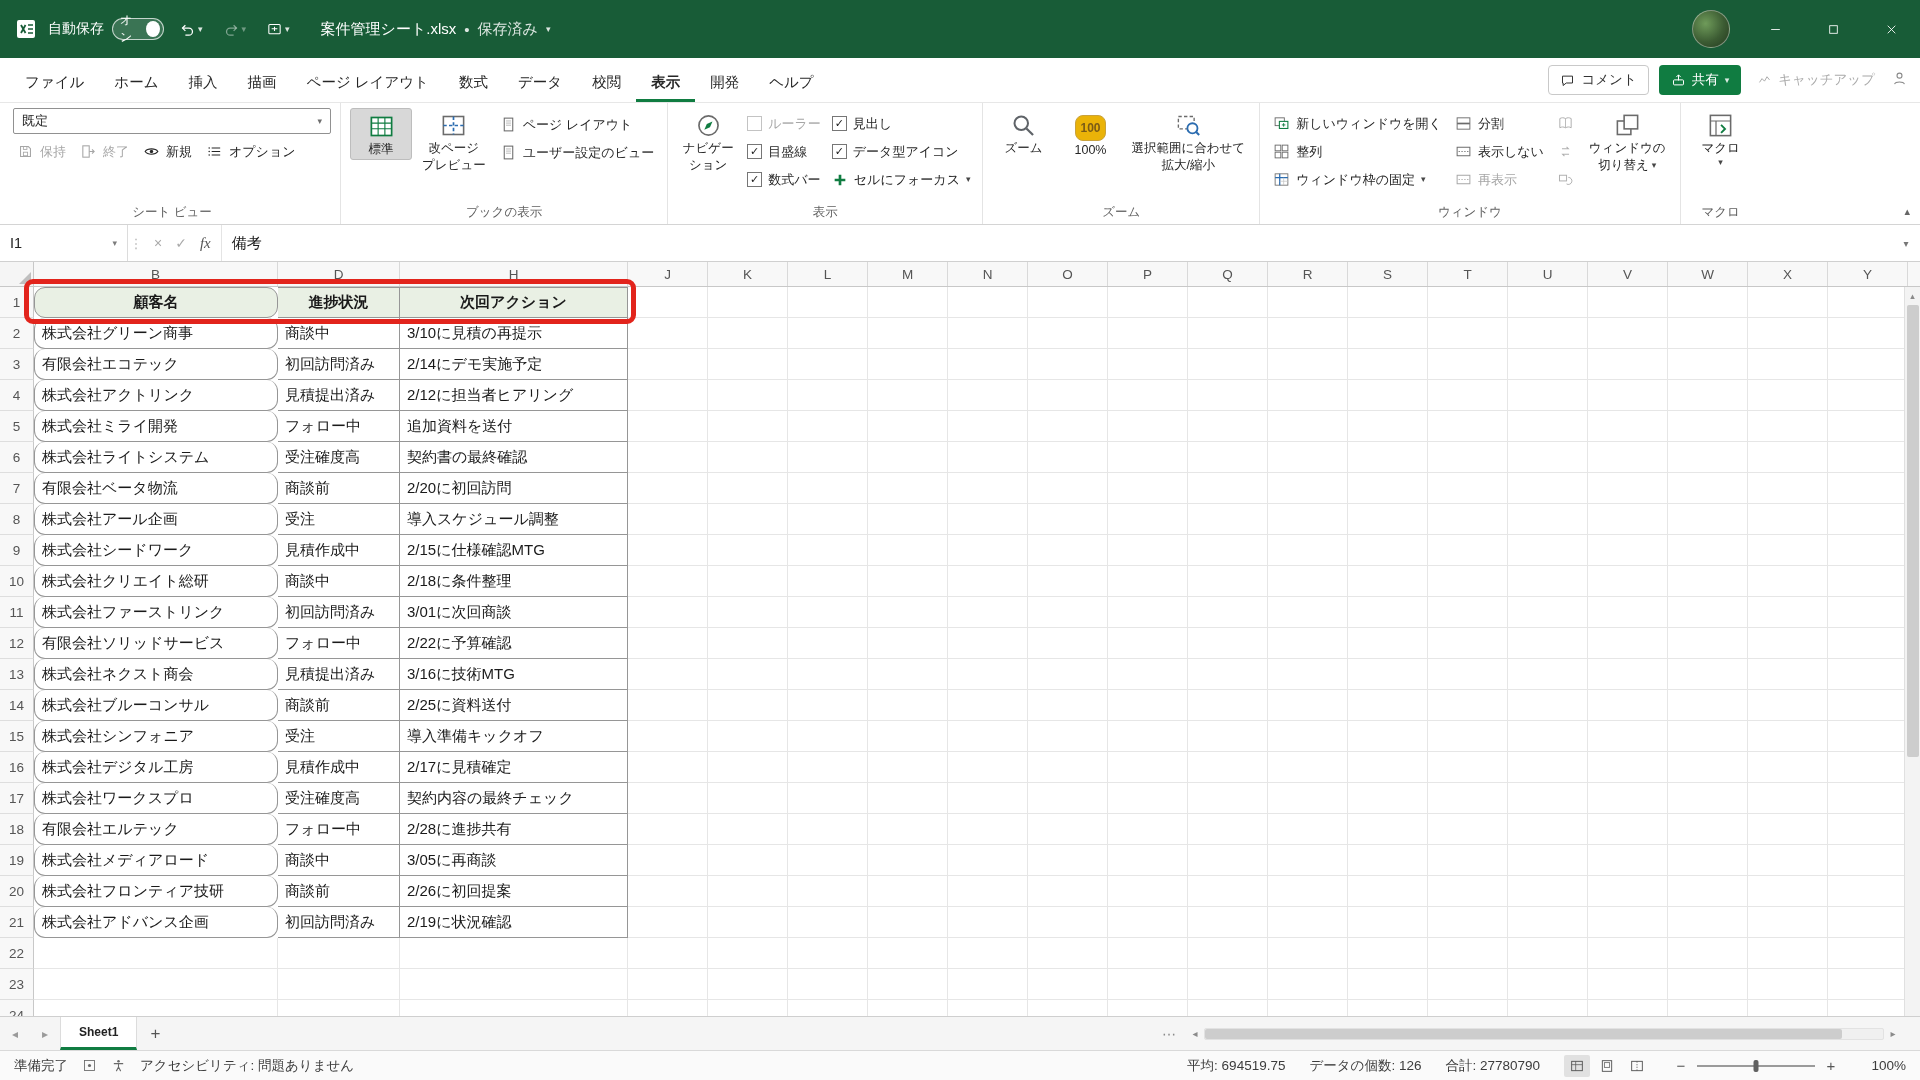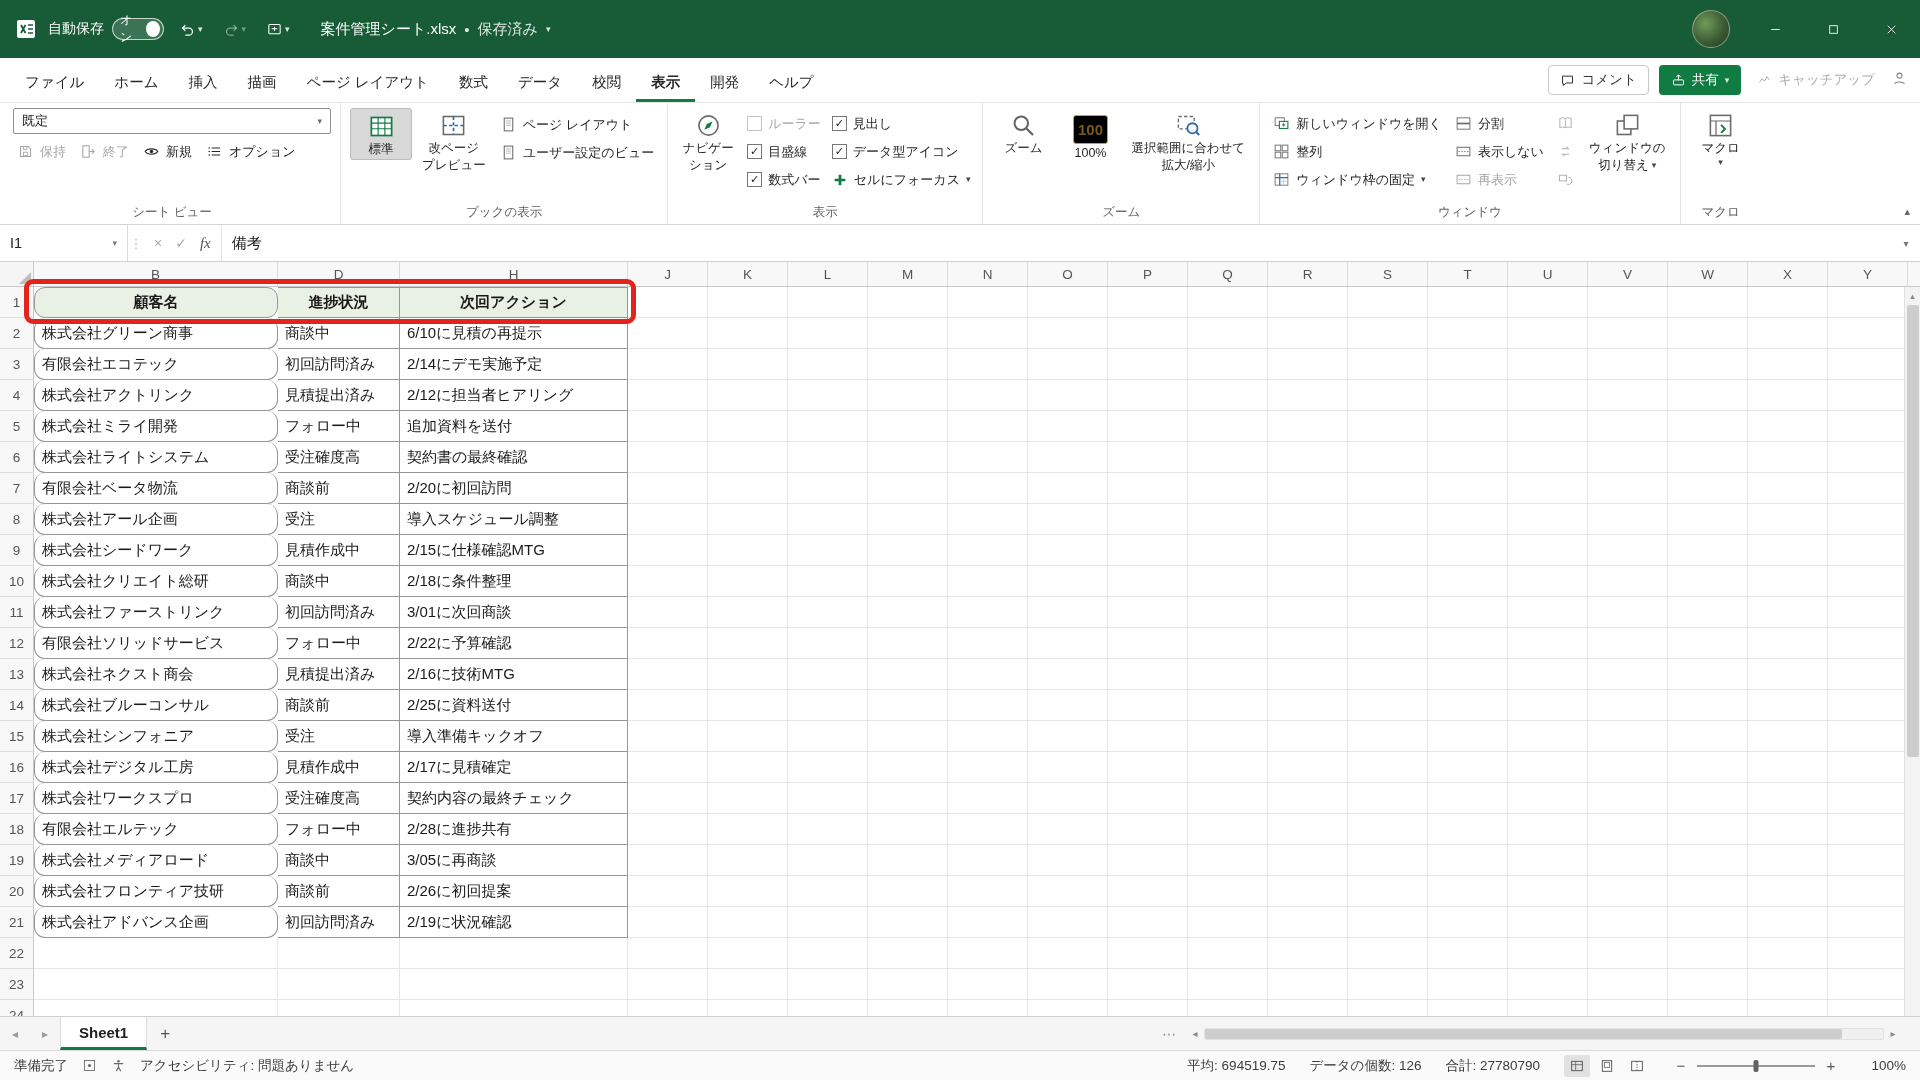--- a/index.html
+++ b/index.html
@@ -69,22 +69,22 @@
   .smallbtn.dim, .cb.dim .cbl, .dimtxt { color:#a6a6a6; }
   .iconbtn { height:27px; display:flex; align-items:center; justify-content:center; width:26px; color:#b0b0b0; }
   .iconbtn svg { width:17px; height:17px; }
   .cb { display:flex; align-items:center; gap:6px; height:27px; font-size:13px; color:#262626; padding:0 3px; white-space:nowrap; }
   .cbx { width:15px; height:15px; border:1px solid #767676; background:#fff; display:flex;
          align-items:center; justify-content:center; font-size:11px; color:#1a1a1a; }
   .cbx.off { border-color:#c3c3c3; }
   .selectbox { width:318px; height:26px; border:1px solid #919191; border-radius:2px; background:#fff;
                display:flex; align-items:center; padding:0 8px; font-size:13px; color:#262626; }
   .selectbox .mini { margin-left:auto; color:#555; }
-  .badge100 { font-size:15px; font-weight:bold; color:#7a5b17; background:#000000;
-              border:1px solid #c9a23c; border-radius:3px; padding:5px 4px; margin-top:3px; }
+  .badge100 { font-size:12px; font-weight:bold; color:#7a5b17; background:#eab308;
+              border:1px solid #c9a23c; border-radius:8px; padding:5px 4px; margin-top:3px; }
   .collapse-ribbon { position:absolute; right:10px; bottom:6px; color:#666; font-size:11px; }
 
   
   .fbar { height:37px; background:#fff; border-bottom:1px solid #d0d0d0; display:flex; align-items:stretch; }
   .namebox { width:128px; border-right:1px solid #dcdcdc; display:flex; align-items:center;
              padding:0 10px; font-size:14.5px; color:#222; }
   .namebox .mini { margin-left:auto; color:#666; }
   .fb-grip { width:16px; display:flex; align-items:center; justify-content:center; color:#b5b5b5; font-size:13px; }
   .fb-btns { display:flex; align-items:center; gap:13px; padding:0 10px; border-right:1px solid #e4e4e4; }
   .fb-x, .fb-ck { color:#a9a9a9; font-size:14px; }
@@ -116,21 +116,21 @@
 
   
   .annot { position:absolute; left:24px; top:279px; width:612px; height:45px;
            border:5px solid #e2241c; border-radius:9px; pointer-events:none; z-index:50; }
 
   
   .tabbar { height:34px; background:#f5f5f5; border-top:1px solid #cfcfcf; display:flex; align-items:center; }
   .tnav { width:30px; text-align:center; color:#9a9a9a; font-size:12px; }
   .sheettab { height:100%; display:flex; align-items:center; padding:0 18px; background:#fff;
               border-right:1px solid #dcdcdc; border-left:1px solid #dcdcdc;
-              border-bottom:3px solid #107C41; font-size:15px; font-weight:bold; color:#222; }
+              border-bottom:3px solid #107C41; font-size:12px; font-weight:bold; color:#222; }
   .addsheet { width:36px; text-align:center; font-size:17px; color:#555; }
   .tabdots { margin-left:auto; color:#8a8a8a; font-size:14px; padding:0 10px; }
   .hscroll { display:flex; align-items:center; width:716px; margin-right:18px; }
   .harrow { width:18px; text-align:center; color:#8a8a8a; font-size:10px; }
   .htrack { flex:1; height:12px; background:#f0f0f0; border:1px solid #e2e2e2; border-radius:2px; }
   .hthumb { height:10px; width:94%; background:#cdcdcd; border-radius:2px; }
 
   
   .statusbar { height:30px; background:#fafafa; border-top:1px solid #d9d9d9; display:flex;
                align-items:center; font-size:13.5px; color:#3c3c3c; padding:0 14px; gap:14px; }
@@ -711,21 +711,21 @@
         <div class="cell" style="width: 80px; min-width: 80px;"></div>
         <div class="cell" style="width: 80px; min-width: 80px;"></div>
         <div class="cell" style="width: 80px; min-width: 80px;"></div>
         <div class="cell" style="width: 80px; min-width: 80px;"></div>
         <div class="cell" style="width: 80px; min-width: 80px;"></div>
       </div>
       <div class="grow">
         <div class="rownum">2</div>
         <div class="cell tbl first" style="width: 244px; min-width: 244px;">株式会社グリーン商事</div>
         <div class="cell tbl" style="width: 122px; min-width: 122px;">商談中</div>
-        <div class="cell tbl" style="width: 228px; min-width: 228px;">6/10に見積の再提示</div>
+        <div class="cell tbl" style="width: 228px; min-width: 228px;">3/10に見積の再提示</div>
         <div class="cell" style="width: 80px; min-width: 80px;"></div>
         <div class="cell" style="width: 80px; min-width: 80px;"></div>
         <div class="cell" style="width: 80px; min-width: 80px;"></div>
         <div class="cell" style="width: 80px; min-width: 80px;"></div>
         <div class="cell" style="width: 80px; min-width: 80px;"></div>
         <div class="cell" style="width: 80px; min-width: 80px;"></div>
         <div class="cell" style="width: 80px; min-width: 80px;"></div>
         <div class="cell" style="width: 80px; min-width: 80px;"></div>
         <div class="cell" style="width: 80px; min-width: 80px;"></div>
         <div class="cell" style="width: 80px; min-width: 80px;"></div>
@@ -953,21 +953,21 @@
         <div class="cell" style="width: 80px; min-width: 80px;"></div>
         <div class="cell" style="width: 80px; min-width: 80px;"></div>
         <div class="cell" style="width: 80px; min-width: 80px;"></div>
         <div class="cell" style="width: 80px; min-width: 80px;"></div>
         <div class="cell" style="width: 80px; min-width: 80px;"></div>
       </div>
       <div class="grow">
         <div class="rownum">13</div>
         <div class="cell tbl first" style="width: 244px; min-width: 244px;">株式会社ネクスト商会</div>
         <div class="cell tbl" style="width: 122px; min-width: 122px;">見積提出済み</div>
-        <div class="cell tbl" style="width: 228px; min-width: 228px;">2/16に技術MTG</div>
+        <div class="cell tbl" style="width: 228px; min-width: 228px;">3/16に技術MTG</div>
         <div class="cell" style="width: 80px; min-width: 80px;"></div>
         <div class="cell" style="width: 80px; min-width: 80px;"></div>
         <div class="cell" style="width: 80px; min-width: 80px;"></div>
         <div class="cell" style="width: 80px; min-width: 80px;"></div>
         <div class="cell" style="width: 80px; min-width: 80px;"></div>
         <div class="cell" style="width: 80px; min-width: 80px;"></div>
         <div class="cell" style="width: 80px; min-width: 80px;"></div>
         <div class="cell" style="width: 80px; min-width: 80px;"></div>
         <div class="cell" style="width: 80px; min-width: 80px;"></div>
         <div class="cell" style="width: 80px; min-width: 80px;"></div>

